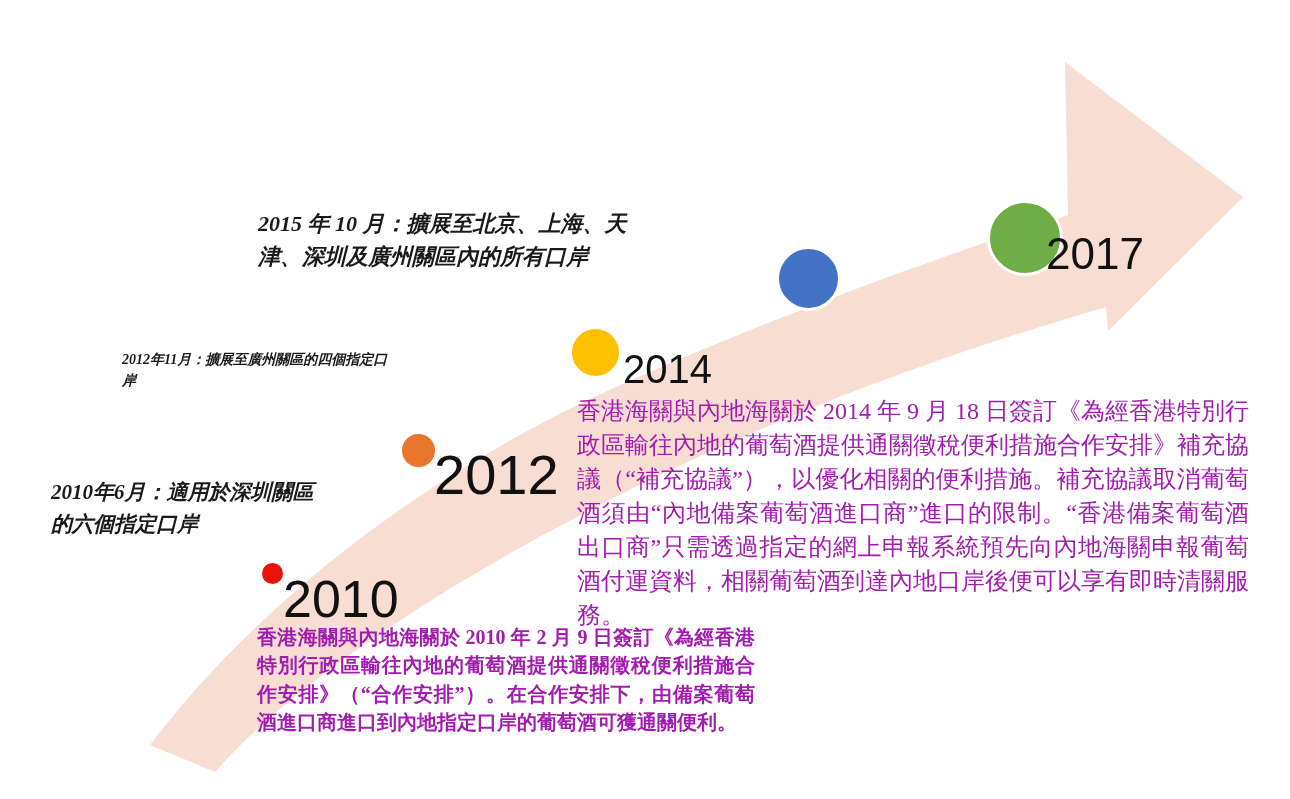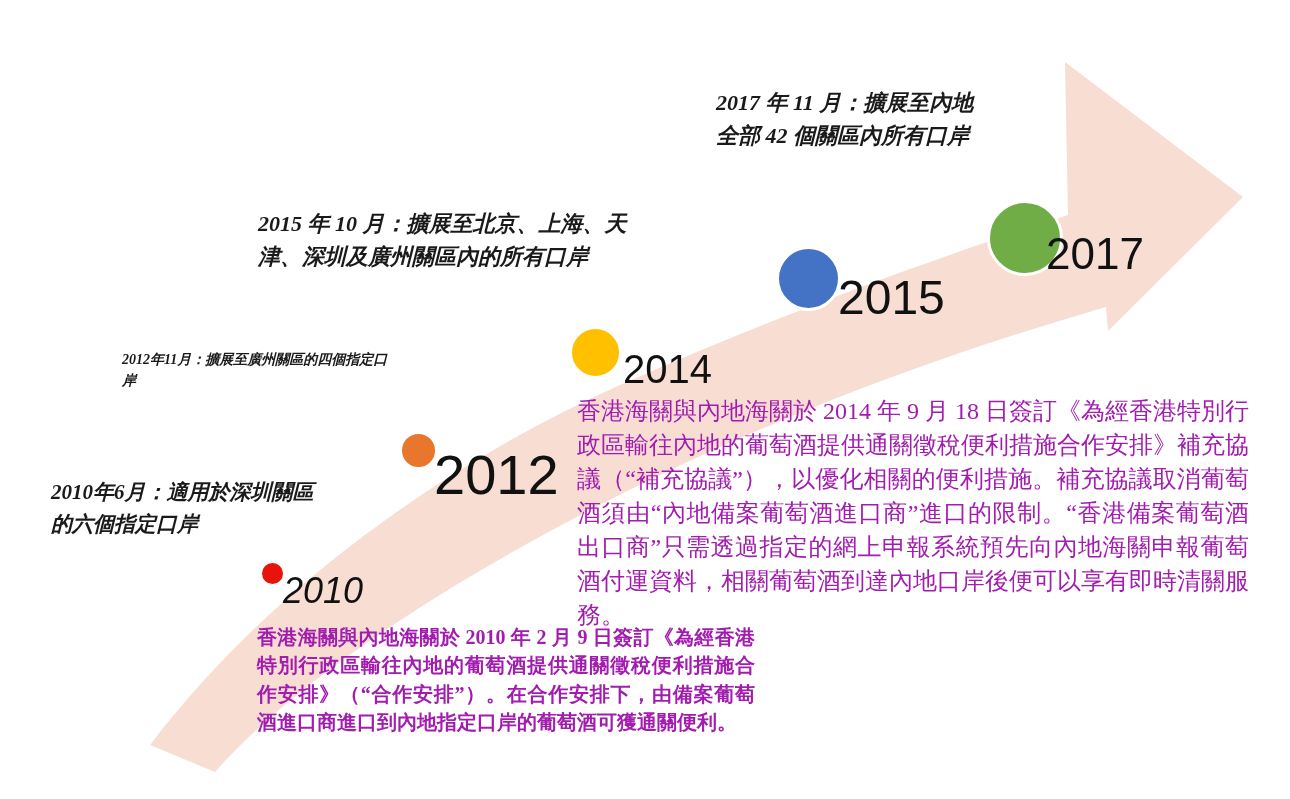--- a/index.html
+++ b/index.html
@@ -78,35 +78,33 @@
              C 470 567, 300 675, 215 772
              Z" fill="#F8DDD3" stroke="none"></path>
   </svg>
 
   <div class="dot" style="left:259px; top:560px; width:27px; height:27px; background:#E8130A;"></div>
   <div class="dot" style="left:399px; top:431px; width:39px; height:39px; background:#E8762C;"></div>
   <div class="dot" style="left:569px; top:326px; width:53px; height:53px; background:#FFC000;"></div>
   <div class="dot" style="left:776px; top:246px; width:65px; height:65px; background:#4472C4;"></div>
   <div class="dot" style="left:987px; top:200px; width:76px; height:76px; background:#70AD47;"></div>
 
-  <div class="year-label" style="left:283px; top:573px; font-size:36px;font-style:italic;">2010</div>
+  <div class="year-label" style="left:283px; top:573px; font-size:52px;">2010</div>
 
   <div class="year-label" style="left:434px; top:447px; font-size:56px;">2012</div>
 
   <div class="year-label" style="left:623px; top:349px; font-size:40px;">2014</div>
 
-  <div class="year-label" style="left:838px; top:274px; font-size:48px;">2015</div>
 
   <div class="year-label" style="left:1046px; top:232px; font-size:44px;text-align:center;">2017</div>
 
   <div class="callout" style="left:32px; top:477px; width:272px; font-size:21px;margin-left:19px;">2010年6月：適用於深圳關區的六個指定口岸</div>
 
   <div class="callout" style="left:122px; top:349px; width:274px; font-size:14px;">2012年11月：擴展至廣州關區的四個指定口岸</div>
 
   <div class="callout" style="left:258px; top:207px; width:392px; font-size:22px;">2015 年 10 月：擴展至北京、上海、天津、深圳及廣州關區內的所有口岸</div>
 
-  <div class="callout" style="left:716px; top:86px; width:262px; font-size:22px;">2017 年 11 月：擴展至內地全部 42 個關區內所有口岸</div>
 
   <div class="body-para" style="left:257px; top:623px; width:498px; font-size:20px;font-weight:bold;">香港海關與內地海關於 2010 年 2 月 9 日簽訂《為經香港特別行政區輸往內地的葡萄酒提供通關徵稅便利措施合作安排》（“合作安排”）。在合作安排下，由備案葡萄酒進口商進口到內地指定口岸的葡萄酒可獲通關便利。</div>
 
   <div class="body-para" style="left:577px; top:394px; width:672px; font-size:24px;">香港海關與內地海關於 2014 年 9 月 18 日簽訂《為經香港特別行政區輸往內地的葡萄酒提供通關徵稅便利措施合作安排》補充協議（“補充協議”），以優化相關的便利措施。補充協議取消葡萄酒須由“內地備案葡萄酒進口商”進口的限制。“香港備案葡萄酒出口商”只需透過指定的網上申報系統預先向內地海關申報葡萄酒付運資料，相關葡萄酒到達內地口岸後便可以享有即時清關服務。</div>
 
 </div>
 
 </body></html>

